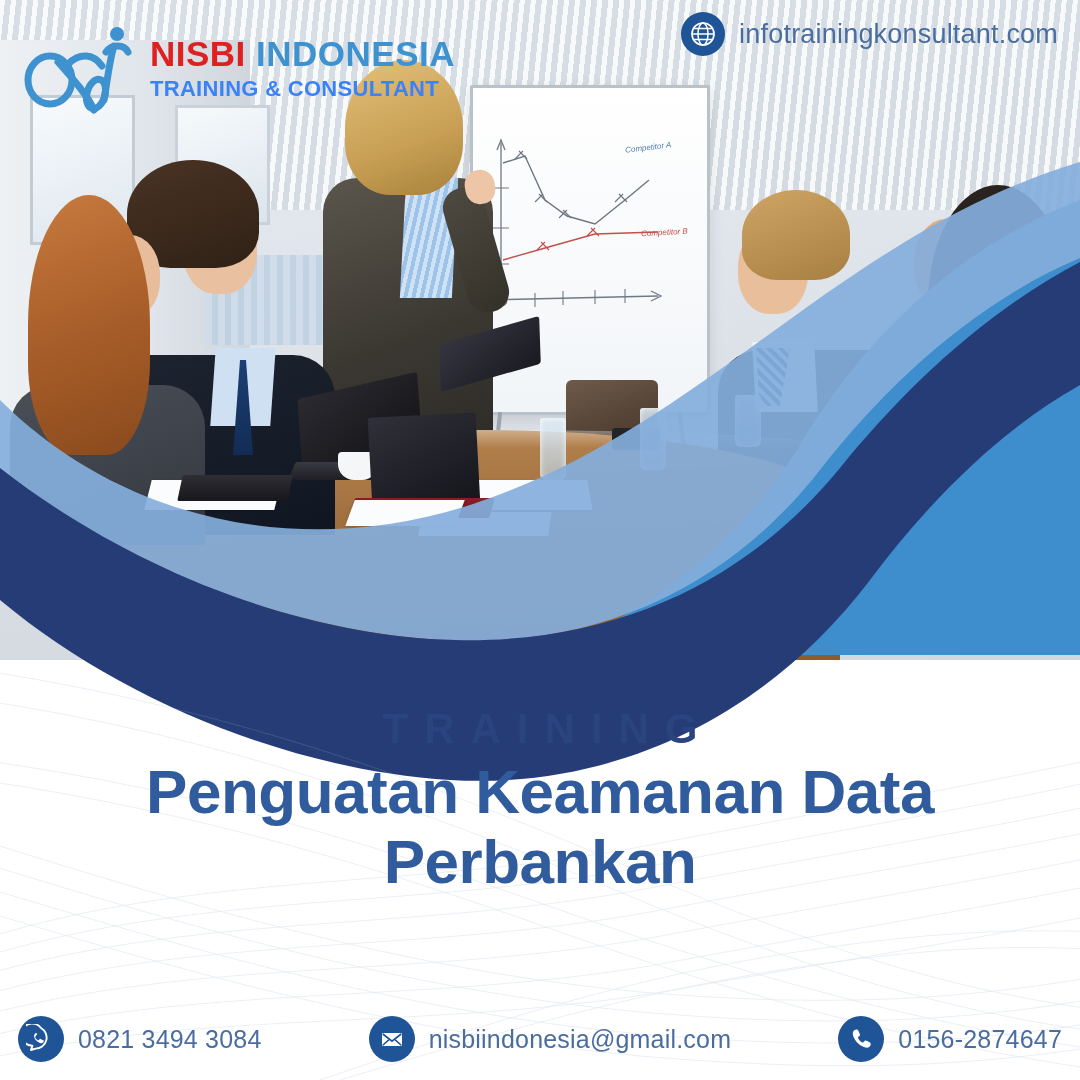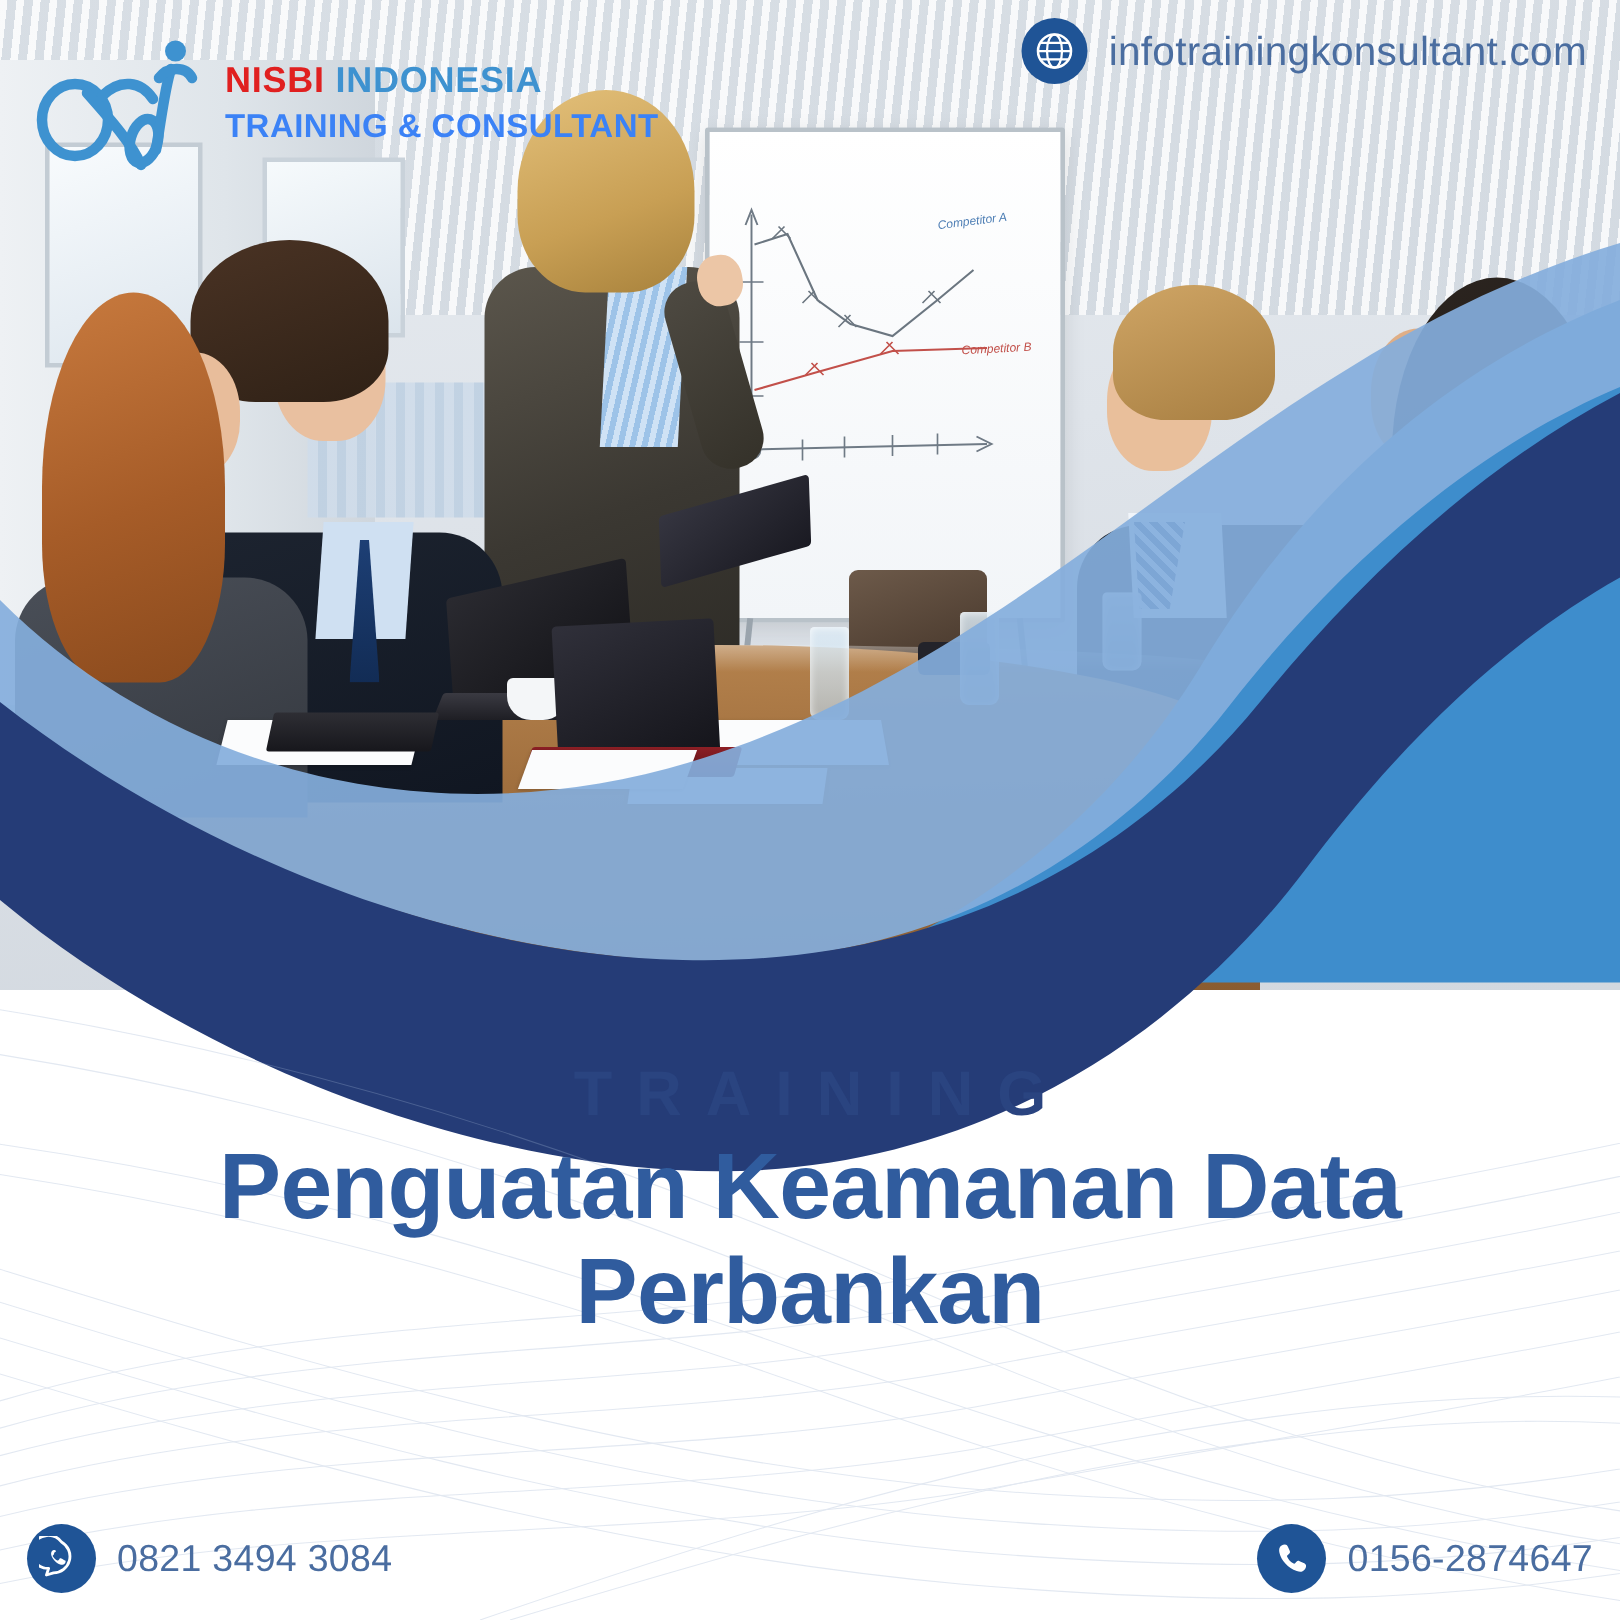--- a/index.html
+++ b/index.html
@@ -223,21 +223,21 @@
   }
 
   
   .logo-block {
     position:absolute; left:22px; top:18px;
     display:flex; align-items:center; gap:8px;
   }
   .logo-mark { width:120px; height:100px; flex:none; }
   .logo-text { display:flex; flex-direction:column; line-height:1; }
   .logo-line1 {
-    font-size:24px; font-weight:bold; letter-spacing:.5px; white-space:nowrap;
+    font-size:35px; font-weight:bold; letter-spacing:.5px; white-space:nowrap;
   }
   .logo-line1 .nisbi { color:#E02020; }
   .logo-line1 .indo  { color:#3E92D0; }
   .logo-line2 {
     margin-top:7px; font-size:22px; font-weight:bold; color:#3b82f6;
     letter-spacing:.3px; white-space:nowrap;
   }
 
   .site-block {
     position:absolute; right:22px; top:12px;
@@ -445,20 +445,30 @@
     <div class="contact">
       <span class="circ-icon">
         <svg width="30" height="30" viewBox="0 0 30 30">
           <path d="M15 4 A11 11 0 1 0 6.4 21.6 L5 26 L9.7 24.6 A11 11 0 0 0 15 4 Z" fill="none" stroke="#fff" stroke-width="1.9" stroke-linejoin="round"></path>
           <path d="M11.4 10.2 c-.4-.9-.9-.9-1.3-.9 -.4 0-.9.1-1.3.6 -.5.6-1 1.5-.6 3 .4 1.6 1.6 3.3 3.2 4.6 1.8 1.5 3.5 1.8 4.3 1.7 .9-.1 1.7-.8 1.9-1.5 .2-.6.2-1.1.1-1.2 -.1-.1-.4-.2-.8-.4 -.4-.2-2.1-1.1-2.4-1.2 -.3-.1-.6-.1-.8.2 -.2.3-.6.9-.8 1.1 -.2.2-.4.2-.7.1 -1.2-.5-2.3-1.6-3-2.8 -.2-.3 0-.5.2-.7 .2-.2.4-.5.6-.7 .2-.3.1-.5 0-.8 Z" fill="#fff"></path>
         </svg>
       </span>
       <span class="contact-text">0821 3494 3084</span>
     </div>
 
+    <div class="contact">
+      <span class="circ-icon">
+        <svg width="28" height="28" viewBox="0 0 28 28">
+          <rect x="4" y="8" width="20" height="13" rx="1.3" fill="#fff"></rect>
+          <path d="M4.8 9 L14 16.2 L23.2 9" fill="none" stroke="#1F5496" stroke-width="1.8"></path>
+          <path d="M4.8 20.3 L11 14.6 M23.2 20.3 L17 14.6" fill="none" stroke="#1F5496" stroke-width="1.5"></path>
+        </svg>
+      </span>
+      <span class="contact-text">nisbiindonesia@gmail.com</span>
+    </div>
 
     <div class="contact">
       <span class="circ-icon">
         <svg width="28" height="28" viewBox="0 0 28 28">
           <path d="M9.6 4.6 c1 0 1.5.5 2 1.6 l1.2 2.7 c.4.9.2 1.5-.5 2.1 l-1 .9 c-.3.3-.4.6-.2 1 .9 2 2.3 3.5 4.3 4.5 .4.2.8.1 1-.2 l.9-1 c.6-.7 1.2-.8 2.1-.4 l2.7 1.2 c1.1.5 1.6 1 1.6 2 0 1.6-1.1 3.1-2.6 3.6 -1 .3-2.1.2-3.6-.3 -3-1-5.5-2.7-7.6-5 -2-2.2-3.3-4.5-3.9-7 -.3-1.3-.3-2.4 0-3.3 .5-1.5 2-2.4 3.6-2.4 Z" fill="#fff"></path>
         </svg>
       </span>
       <span class="contact-text">0156-2874647</span>
     </div>
 

